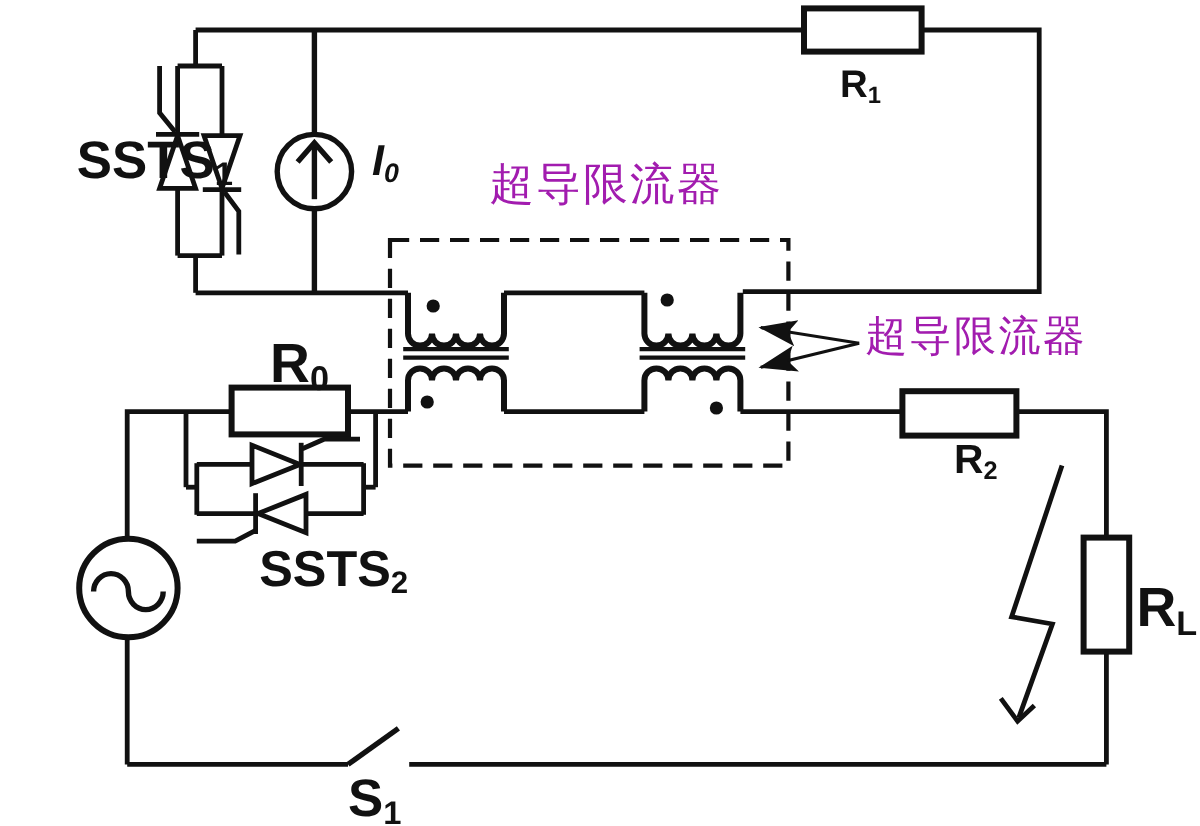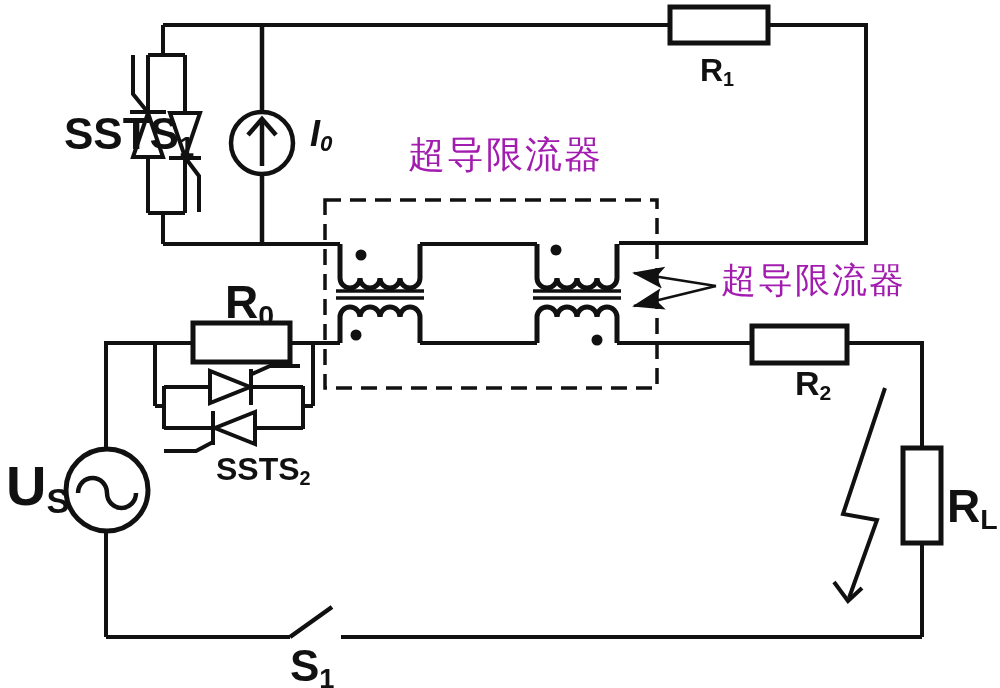--- a/index.html
+++ b/index.html
@@ -177,23 +177,22 @@
   <div class="lbl" style="left:310px;top:116px;font-size:36px;font-style:italic;"><span>I</span><span class="sub">0</span></div>
 
   <div class="lbl" style="left:700px;top:54px;font-size:32px;"><span>R</span><span class="sub">1</span></div>
 
   <div class="cn" style="left:408px;top:136px;font-size:37px;">超导限流器</div>
 
   <div class="cn" style="left:721px;top:263px;font-size:35px;">超导限流器</div>
 
   <div class="lbl" style="left:225px;top:279px;font-size:46px;"><span>R</span><span class="sub">0</span></div>
 
-  <div class="lbl" style="left:216px;top:453px;font-size:32px;text-align:center;"><span>SSTS</span><span class="sub">2</span></div>
+  <div class="lbl" style="left:216px;top:453px;font-size:42px;text-align:center;"><span>SSTS</span><span class="sub">2</span></div>
 
-  <div class="lbl" style="left:6px;top:458px;font-size:56px;"><span>U</span><span class="sub">S</span></div>
 
   <div class="lbl" style="left:795px;top:366px;font-size:34px;"><span>R</span><span class="sub">2</span></div>
 
   <div class="lbl" style="left:947px;top:483px;font-size:46px;"><span>R</span><span class="sub">L</span></div>
 
   <div class="lbl" style="left:290px;top:644px;font-size:44px;text-align:center;"><span>S</span><span class="sub">1</span></div>
 
 </div>
 
 </body></html>

